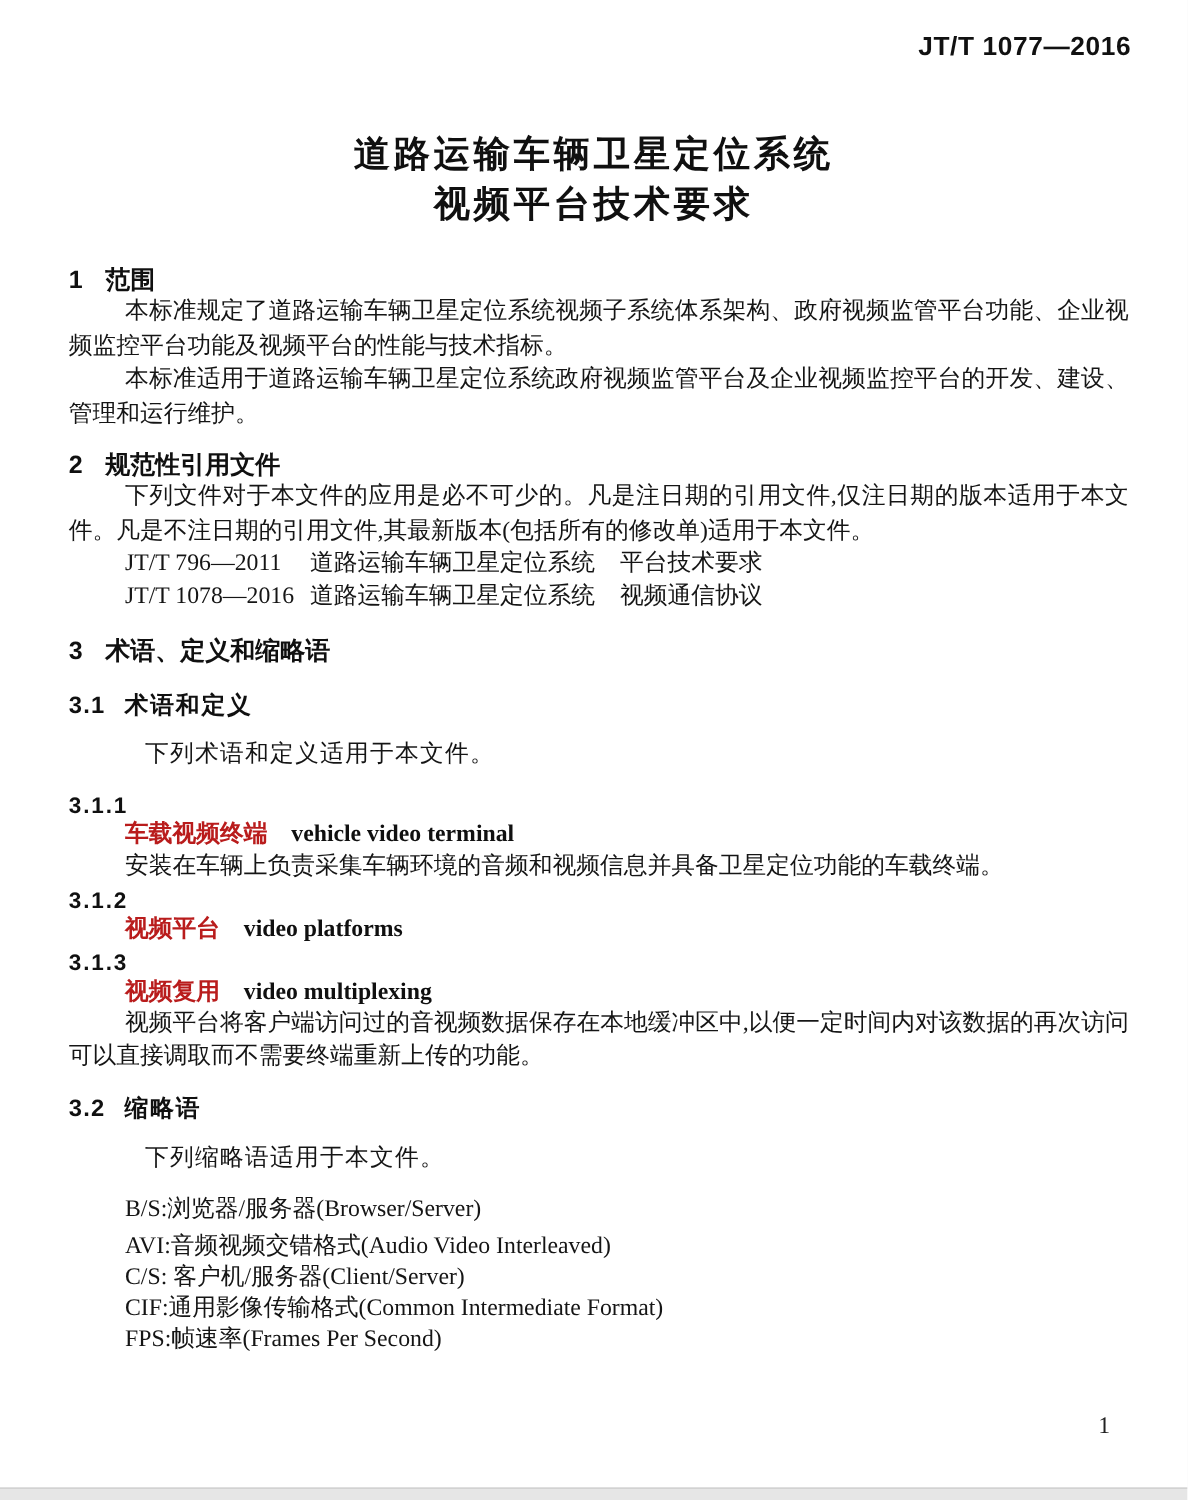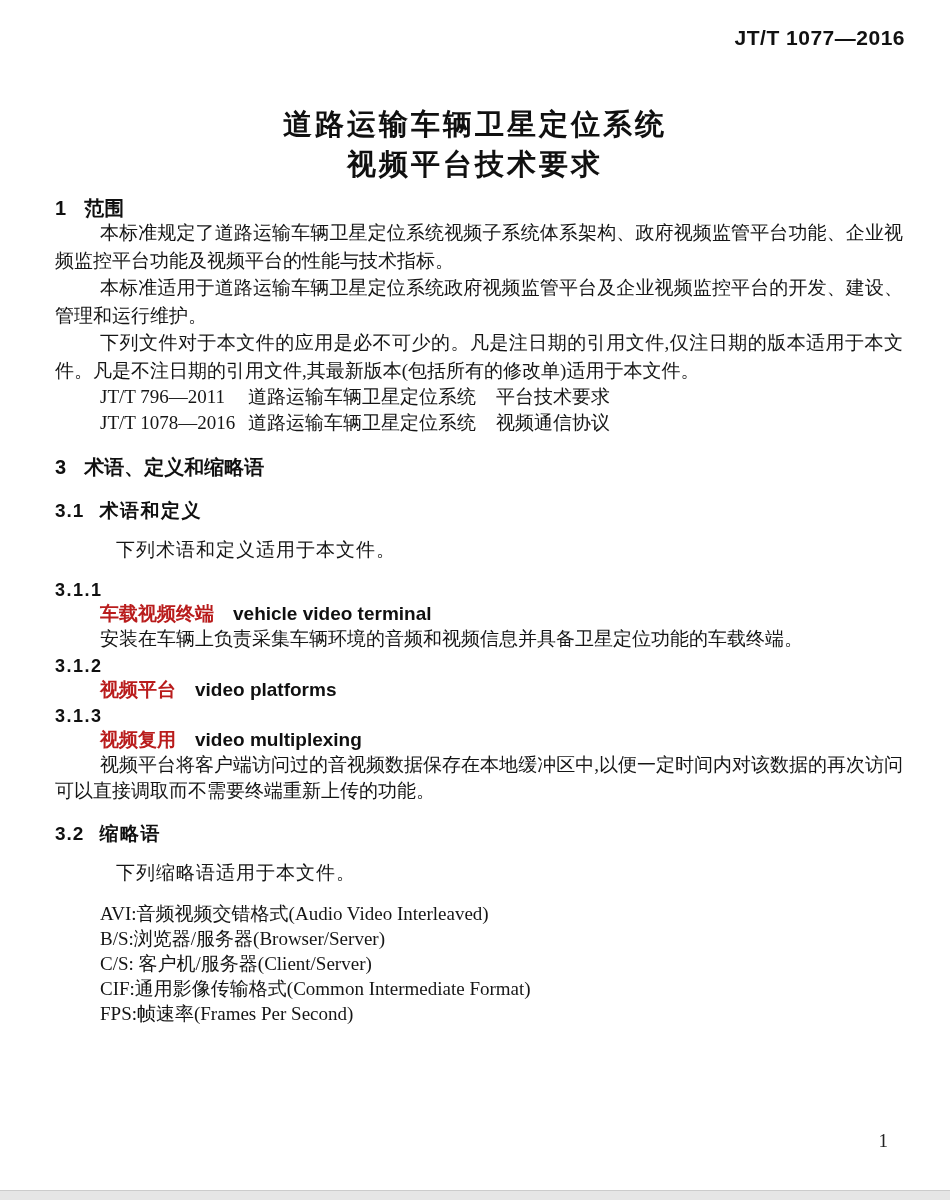--- a/index.html
+++ b/index.html
@@ -39,21 +39,21 @@
     position: absolute; left: 0; right: 0; top: 104px;
     text-align: center;
     font-family: "Liberation Sans", sans-serif;
     font-weight: bold;
     font-size: 29px; line-height: 40px;
     letter-spacing: 3px;
     color: #101010;
   }
   
   .content {
-    position: absolute; left: 55px; top: 197px;
+    position: absolute; left: 55px; top: 213px;
     width: 848px;
   }
   .sec-h {
     font-family: "Liberation Sans", sans-serif;
     font-weight: bold; font-size: 20px; line-height: 22px;
     margin: 0; color: #101010;
   }
   .sec-h .lbl { margin-left: 0.9em; }
   .sub-h {
     font-family: "Liberation Sans", sans-serif;
@@ -90,21 +90,21 @@
   }
   .term-line {
     padding-left: 45px;
     font-size: 19px; line-height: 24px;
   }
   .term-line .zh {
     font-family: "Liberation Sans", sans-serif;
     font-weight: bold; color: #b91c1c;
   }
   .term-line .en {
-    font-family: Liberation Sans, sans-serif;
+    font-family: Liberation Serif, serif;
     font-weight: bold; margin-left: 1em; color: #101010;
   }
   p.def {
     margin: 0;
     font-size: 19px; line-height: 26px;
     text-indent: 45px; text-align: justify;
   }
   p.intro {
     margin: 16px;
     font-size: 19px; line-height: 24px;
@@ -139,20 +139,21 @@
     <div>道路运输车辆卫星定位系统</div>
     <div>视频平台技术要求</div>
   </div>
 
   <div class="content">
 
     <h2 class="sec-h"><span>1</span><span class="lbl">范围</span></h2>
     <p class="body mt-para">本标准规定了道路运输车辆卫星定位系统视频子系统体系架构、政府视频监管平台功能、企业视频监控平台功能及视频平台的性能与技术指标。</p>
     <p class="body">本标准适用于道路运输车辆卫星定位系统政府视频监管平台及企业视频监控平台的开发、建设、管理和运行维护。</p>
 
+    <h2 class="sec-h mt-sec2"><span>2</span><span class="lbl">规范性引用文件</span></h2>
     <p class="body mt-p2">下列文件对于本文件的应用是必不可少的。凡是注日期的引用文件,仅注日期的版本适用于本文件。凡是不注日期的引用文件,其最新版本(包括所有的修改单)适用于本文件。</p>
     <div class="ref-line"><span class="code">JT/T 796—2011</span><span>道路运输车辆卫星定位系统</span><span class="subtitle">平台技术要求</span></div>
     <div class="ref-line"><span class="code">JT/T 1078—2016</span><span>道路运输车辆卫星定位系统</span><span class="subtitle">视频通信协议</span></div>
 
     <h2 class="sec-h mt-sec3"><span>3</span><span class="lbl">术语、定义和缩略语</span></h2>
 
     <h3 class="sub-h mt-sub"><span>3.1</span><span class="lbl">术语和定义</span></h3>
     <p class="intro mt-intro">下列术语和定义适用于本文件。</p>
 
     <div class="term-num">3.1.1</div>
@@ -161,22 +162,22 @@
 
     <div class="term-num">3.1.2</div>
     <div class="term-line"><span class="zh">视频平台</span><span class="en">video platforms</span></div>
 
     <div class="term-num">3.1.3</div>
     <div class="term-line"><span class="zh">视频复用</span><span class="en">video multiplexing</span></div>
     <p class="def">视频平台将客户端访问过的音视频数据保存在本地缓冲区中,以便一定时间内对该数据的再次访问可以直接调取而不需要终端重新上传的功能。</p>
 
     <h3 class="sub-h mt-32"><span>3.2</span><span class="lbl">缩略语</span></h3>
     <p class="intro mt-intro2">下列缩略语适用于本文件。</p>
+    <div class="abbr-line">B/S:浏览器/服务器(Browser/Server)</div>
     <div class="abbr-line abbr-first">AVI:音频视频交错格式(Audio Video Interleaved)</div>
-    <div class="abbr-line">B/S:浏览器/服务器(Browser/Server)</div>
     <div class="abbr-line">C/S: 客户机/服务器(Client/Server)</div>
     <div class="abbr-line">CIF:通用影像传输格式(Common Intermediate Format)</div>
     <div class="abbr-line">FPS:帧速率(Frames Per Second)</div>
 
   </div>
 
   <div class="page-number">1</div>
   <div class="bottom-strip"></div>
 
 </div>

